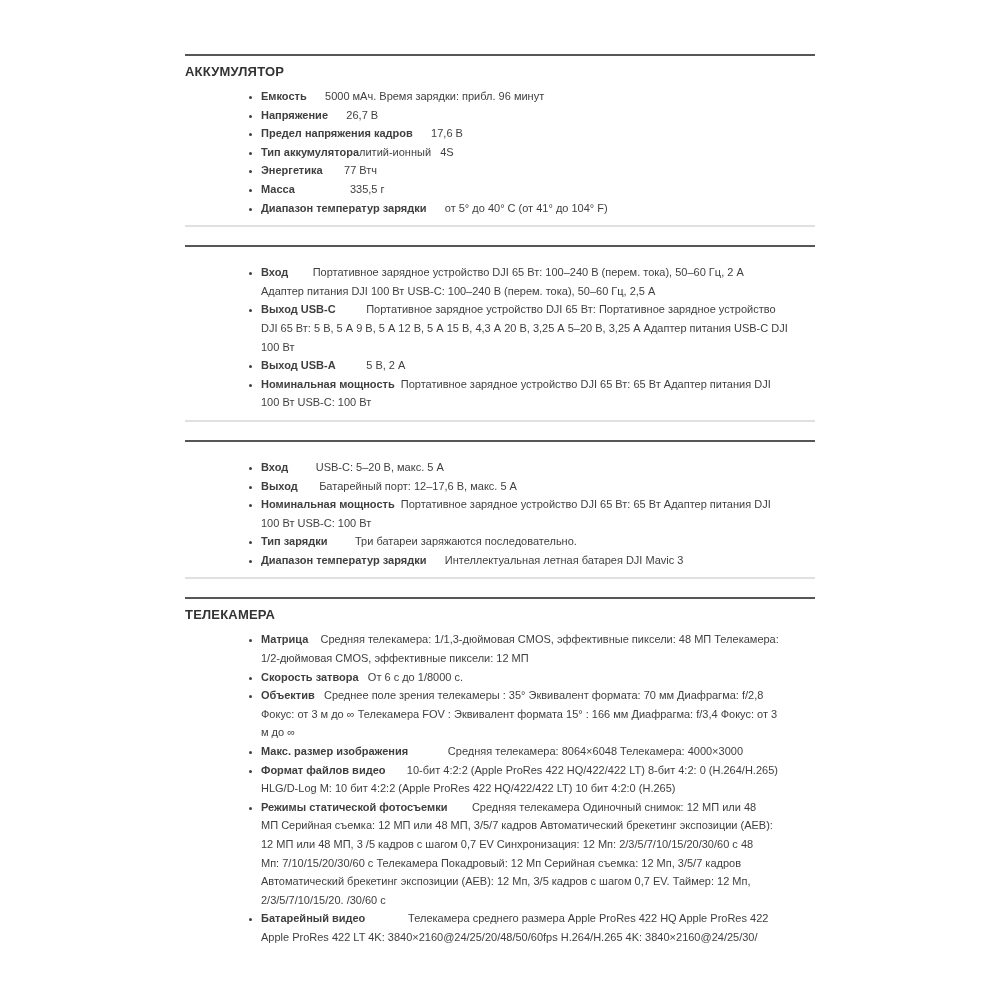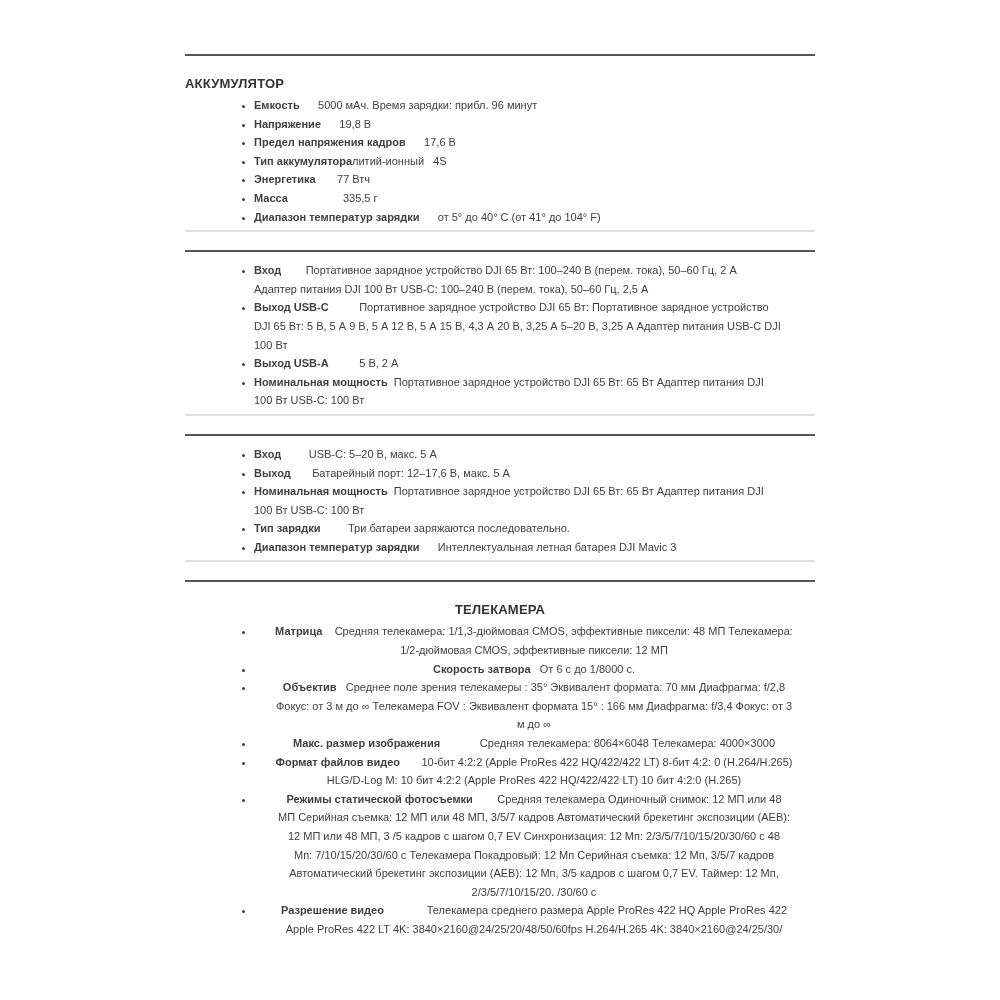--- a/index.html
+++ b/index.html
@@ -19,32 +19,31 @@
     margin-left: 185px;
     padding-top: 54px;
   }
   .spec-section {
     border-top: 2px solid #565656;
     padding-top: 8px;
     padding-bottom: 18px;
   }
   .spec-section.last {
     padding-bottom: 0;
-    text-align: center;
   }
   .section-title {
     font-size: 13px;
     line-height: 15px;
     font-weight: 700;
     color: #333333;
-    margin: 12px 0 5px 0;
+    margin: 0 0 5px 0;
     letter-spacing: 0.2px;
   }
   ul.spec-list {
-    margin: 1px;
+    margin: 8px;
     padding: 0 0 0 68px;
     list-style: disc outside;
   }
   li.spec-item {
     font-size: 11px;
     line-height: 18.6px;
     color: #3f3f3f;
   }
   li.spec-item::marker {
     color: #3f3f3f;
@@ -64,21 +63,21 @@
 </style>
 </head>
 <body>
 
 <div class="page">
 
   <section class="spec-section">
     <h2 class="section-title">АККУМУЛЯТОР</h2>
     <ul class="spec-list">
       <li class="spec-item"><span class="lbl">Емкость</span><span class="val">      5000 мАч. Время зарядки: прибл. 96 минут</span></li>
-      <li class="spec-item"><span class="lbl">Напряжение</span><span class="val">      19,8 В</span></li>
+      <li class="spec-item"><span class="lbl">Напряжение</span><span class="val">      26,7 В</span></li>
       <li class="spec-item"><span class="lbl">Предел напряжения кадров</span><span class="val">      17,6 В</span></li>
       <li class="spec-item"><span class="lbl">Тип аккумулятора</span><span class="val">литий-ионный   4S</span></li>
       <li class="spec-item"><span class="lbl">Энергетика</span><span class="val">       77 Втч</span></li>
       <li class="spec-item"><span class="lbl">Масса</span><span class="val">                  335,5 г</span></li>
       <li class="spec-item"><span class="lbl">Диапазон температур зарядки</span><span class="val">      от 5° до 40° C (от 41° до 104° F)</span></li>
     </ul>
     <div class="endline"></div>
   </section>
 
   <section class="spec-section">
@@ -118,18 +117,18 @@
 м до ∞</span></li>
       <li class="spec-item"><span class="lbl">Макс. размер изображения</span><span class="val">             Средняя телекамера: 8064×6048 Телекамера: 4000×3000</span></li>
       <li class="spec-item"><span class="lbl">Формат файлов видео</span><span class="val">       10-бит 4:2:2 (Apple ProRes 422 HQ/422/422 LT) 8-бит 4:2: 0 (H.264/H.265)
 HLG/D-Log M: 10 бит 4:2:2 (Apple ProRes 422 HQ/422/422 LT) 10 бит 4:2:0 (H.265)</span></li>
       <li class="spec-item"><span class="lbl">Режимы статической фотосъемки</span><span class="val">        Средняя телекамера Одиночный снимок: 12 МП или 48
 МП Серийная съемка: 12 МП или 48 МП, 3/5/7 кадров Автоматический брекетинг экспозиции (AEB):
 12 МП или 48 МП, 3 /5 кадров с шагом 0,7 EV Синхронизация: 12 Мп: 2/3/5/7/10/15/20/30/60 с 48
 Мп: 7/10/15/20/30/60 с Телекамера Покадровый: 12 Мп Серийная съемка: 12 Мп, 3/5/7 кадров
 Автоматический брекетинг экспозиции (AEB): 12 Мп, 3/5 кадров с шагом 0,7 EV. Таймер: 12 Мп,
 2/3/5/7/10/15/20. /30/60 с</span></li>
-      <li class="spec-item"><span class="lbl">Разрешение видео</span><span class="val">              Телекамера среднего размера Apple ProRes 422 HQ Apple ProRes 422
+      <li class="spec-item"><span class="lbl">Батарейный видео</span><span class="val">              Телекамера среднего размера Apple ProRes 422 HQ Apple ProRes 422
 Apple ProRes 422 LT 4K: 3840×2160@24/25/20/48/50/60fps H.264/H.265 4K: 3840×2160@24/25/30/</span></li>
     </ul>
   </section>
 
 </div>
 
 </body></html>

